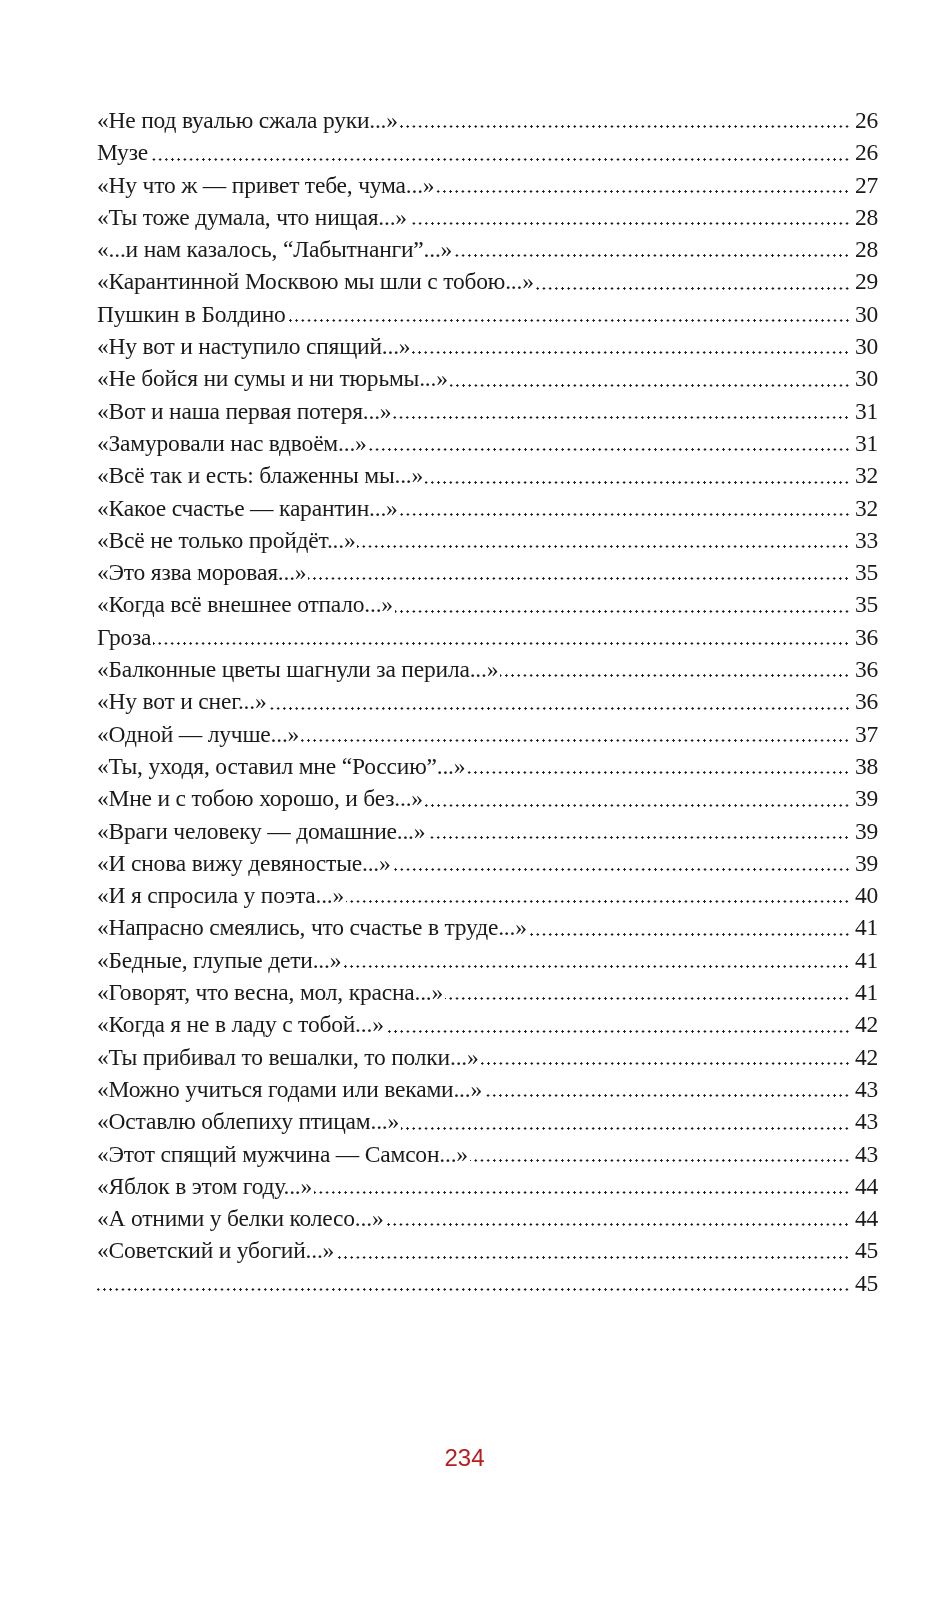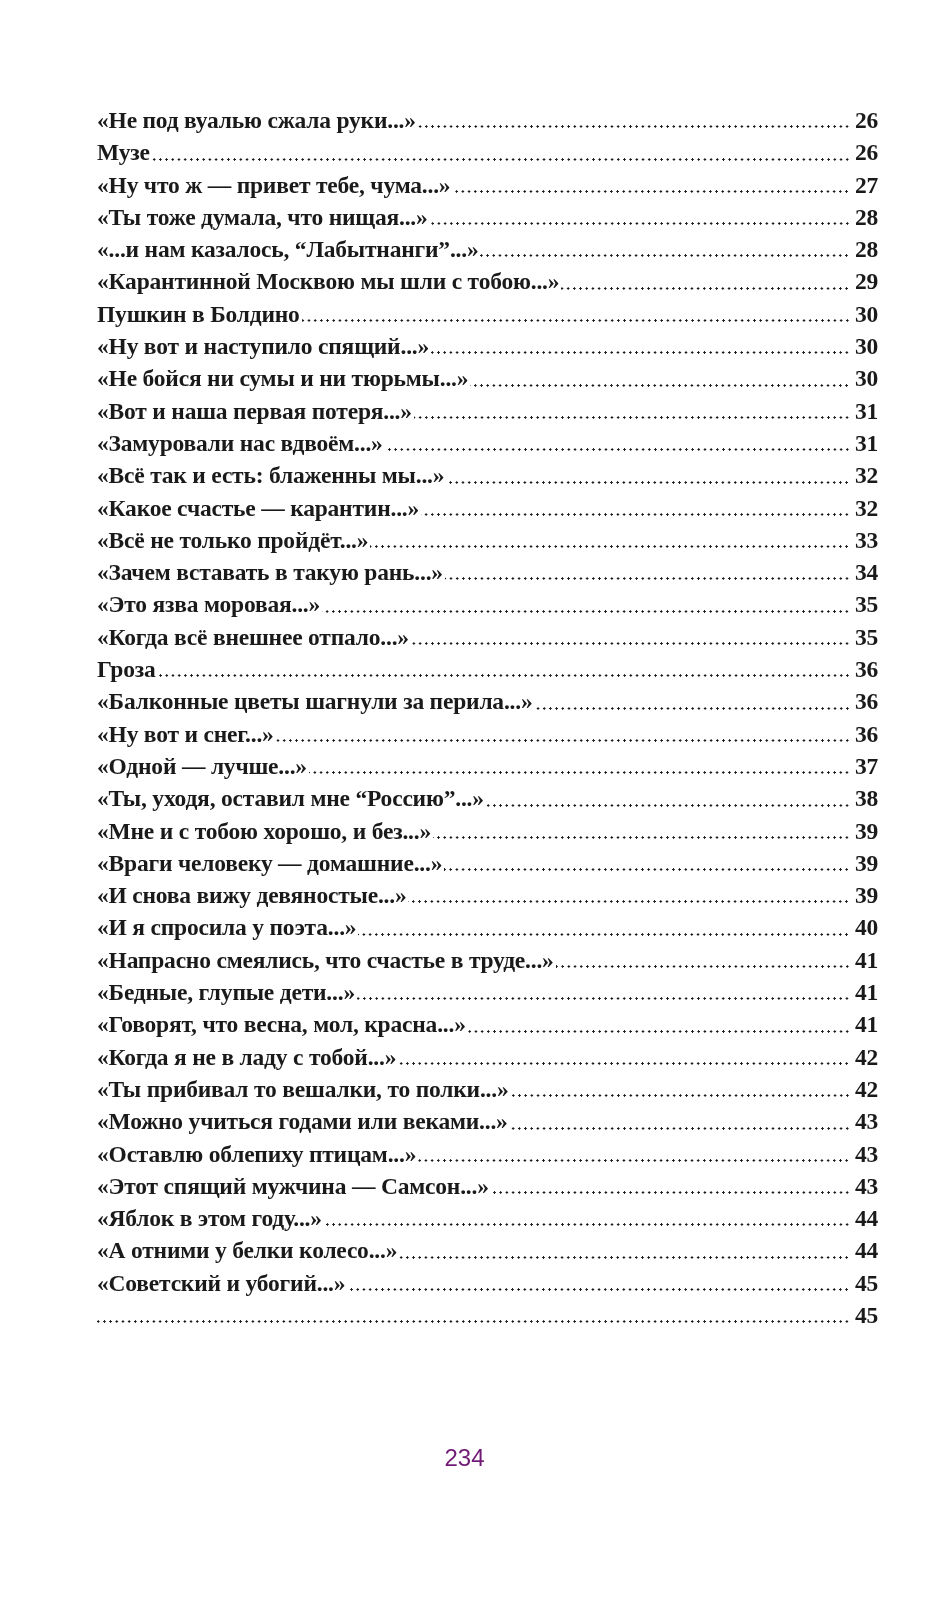--- a/index.html
+++ b/index.html
@@ -33,21 +33,20 @@
       list-style: none;
     }
     .toc-row {
       display: flex;
       align-items: center;
       height: 32.3px;
       line-height: 32.3px;
       font-size: 23.5px;
       white-space: nowrap;
       letter-spacing: -0.2px;
-      font-weight: bold;
     }
     .toc-title {
       flex: 0 0 auto;
       padding-right: 2px;
     }
     .toc-leader {
       flex: 1 1 auto;
       overflow: hidden;
       position: relative;
       height: 32.3px;
@@ -71,21 +70,21 @@
       padding-left: 2px;
     }
     .folio {
       position: absolute;
       left: 0;
       width: 941px;
       top: 1444px;
       text-align: center;
       font-family: "Liberation Sans", "DejaVu Sans", sans-serif;
       font-size: 24px;
-      color: #701a75;
+      color: #b91c1c;
     }
     .folio span {
       position: relative;
       left: -6px;
     }
   </style>
 </head>
 <body>
 
 <div class="page">
@@ -152,25 +151,20 @@
   </li>
       <li class="toc-row">
     <span class="toc-title">«Какое счастье — карантин...»</span>
     <span class="toc-leader"></span>
     <span class="toc-page">32</span>
   </li>
       <li class="toc-row">
     <span class="toc-title">«Всё не только пройдёт...»</span>
     <span class="toc-leader"></span>
     <span class="toc-page">33</span>
-  </li>
-      <li class="toc-row">
-    <span class="toc-title">«Зачем вставать в такую рань...»</span>
-    <span class="toc-leader"></span>
-    <span class="toc-page">34</span>
   </li>
       <li class="toc-row">
     <span class="toc-title">«Это язва моровая...»</span>
     <span class="toc-leader"></span>
     <span class="toc-page">35</span>
   </li>
       <li class="toc-row">
     <span class="toc-title">«Когда всё внешнее отпало...»</span>
     <span class="toc-leader"></span>
     <span class="toc-page">35</span>

